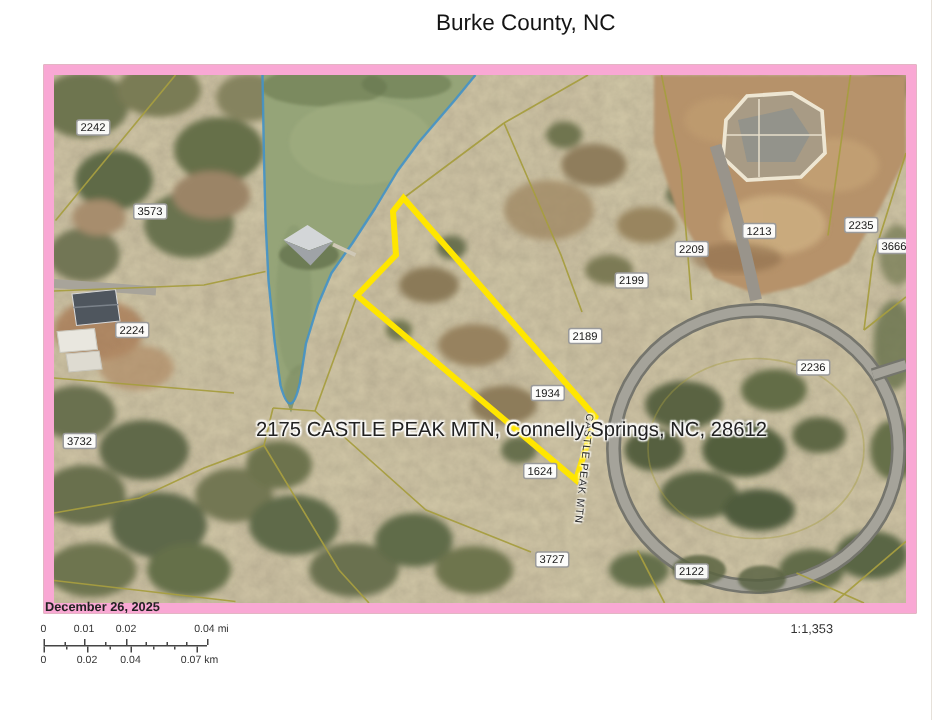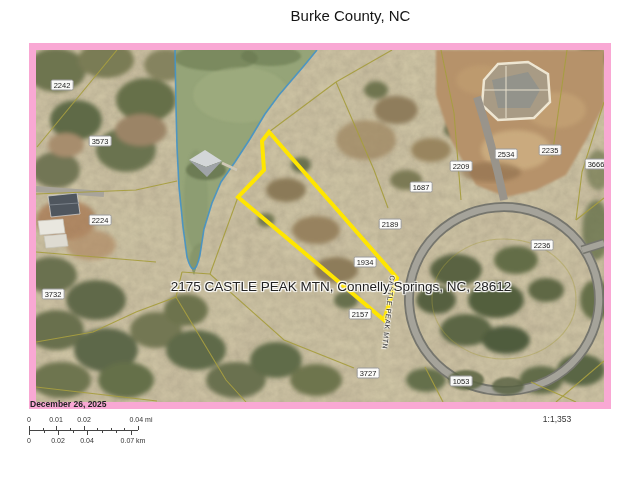--- a/index.html
+++ b/index.html
@@ -6,21 +6,21 @@
   body{width:621px;height:480px;position:relative;font-family:"Liberation Sans",sans-serif;overflow:hidden;}
   .page-title{position:absolute;left:0;top:7px;width:621px;text-align:center;font-size:15px;color:#141414;padding-left:40px;}
   .map-frame{position:absolute;left:29px;top:43px;width:568px;height:352px;border:7px solid #f9a8d4;overflow:hidden;background:#9b8669;}
   .map-frame svg{position:absolute;left:0;top:0;}
   .plabel{position:absolute;transform:translate(-50%,-50%);background:rgba(255,255,255,.95);border:1px solid #9a9a9a;border-radius:2px;color:#1a1a1a;font-size:7.5px;line-height:9px;padding:0 2px;white-space:nowrap;z-index:4;}
   .addr{position:absolute;left:305px;top:212px;transform:translate(-50%,-50%);white-space:nowrap;font-size:13.5px;color:#222;z-index:6;
         text-shadow:0 0 2px #fff,0 0 2px #fff,1px 1px 1px #fff,-1px -1px 1px #fff,1px -1px 1px #fff,-1px 1px 1px #fff;margin-top:24px;}
   .roadlbl{position:absolute;left:360px;top:226px;transform-origin:0 0;transform:rotate(96deg);font-size:7px;letter-spacing:.6px;color:#2b2b2b;white-space:nowrap;z-index:5;
         text-shadow:0 0 1.5px #fff,0 0 1.5px #fff,1px 1px 1px #fff,-1px -1px 1px #fff;}
   .footer-date{position:absolute;left:30px;top:399px;font-size:8.5px;color:#222;font-weight:bold;}
-  .scale-ratio{position:absolute;left:527px;top:414px;width:60px;text-align:center;font-size:8.5px;color:#333;}
+  .scale-ratio{position:absolute;left:527px;top:414px;width:60px;text-align:left;font-size:8.5px;color:#333;}
   .sbar{position:absolute;left:29px;top:416px;width:150px;height:32px;font-size:7px;color:#333;}
   .sbar .lab{position:absolute;transform:translateX(-50%);white-space:nowrap;}
   .sbar .line{position:absolute;left:0;top:14px;width:109px;height:1px;background:#444;}
   .sbar .tu{position:absolute;width:1px;background:#444;top:10px;height:4px;}
   .sbar .tu.minor{top:12px;height:2px;}
   .sbar .td{position:absolute;width:1px;background:#444;top:15px;height:4px;}
   .sbar .td.minor{height:2px;}
 </style>
 </head>
 <body>
@@ -177,32 +177,32 @@
       <path d="M520,352 L568,311"></path>
       <path d="M495,332 L540,352"></path>
       <ellipse cx="468" cy="249" rx="72" ry="60" opacity=".45"></ellipse>
     </g>
 
     <polygon points="233,82 226,91 228,120 202,147 348,270 361,228" fill="none" stroke-width="4" stroke-linejoin="miter" stroke="#ffe600"></polygon>
   </svg>
 
   <span class="plabel" style="left:26px;top:35px">2242</span>
   <span class="plabel" style="left:64px;top:91px">3573</span>
-  <span class="plabel" style="left:64px;top:170px">2224</span>
+  <span class="plabel" style="left:52px;top:170px">2224</span>
   <span class="plabel" style="left:17px;top:244px">3732</span>
   <span class="plabel" style="left:425px;top:116px">2209</span>
-  <span class="plabel" style="left:385px;top:137px">1687</span>
+  <span class="plabel" style="left:385px;top:137px">2199</span>
   <span class="plabel" style="left:354px;top:174px">2189</span>
-  <span class="plabel" style="left:470px;top:104px">2534</span>
-  <span class="plabel" style="left:514px;top:100px">2235</span>
+  <span class="plabel" style="left:470px;top:104px">1213</span>
+  <span class="plabel" style="left:538px;top:100px">2235</span>
   <span class="plabel" style="left:560px;top:114px">3666</span>
   <span class="plabel" style="left:506px;top:195px">2236</span>
-  <span class="plabel" style="left:324px;top:264px">2157</span>
+  <span class="plabel" style="left:324px;top:264px">1624</span>
   <span class="plabel" style="left:332px;top:323px">3727</span>
-  <span class="plabel" style="left:425px;top:331px">1053</span>
+  <span class="plabel" style="left:425px;top:331px">2122</span>
   <span class="plabel" style="left:329px;top:212px;z-index:3">1934</span>
 
   <span class="roadlbl">CASTLE PEAK MTN</span>
 
   <span class="addr">2175 CASTLE PEAK MTN, Connelly Springs, NC, 28612</span>
 </div>
 
 <div class="footer-date">December 26, 2025</div>
 
 <div class="sbar">

